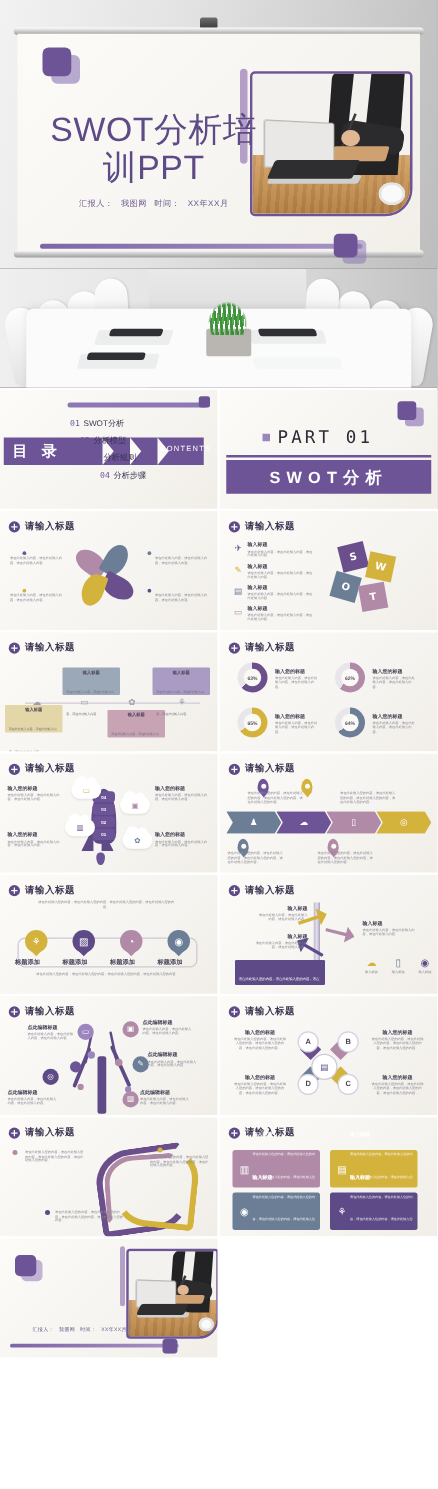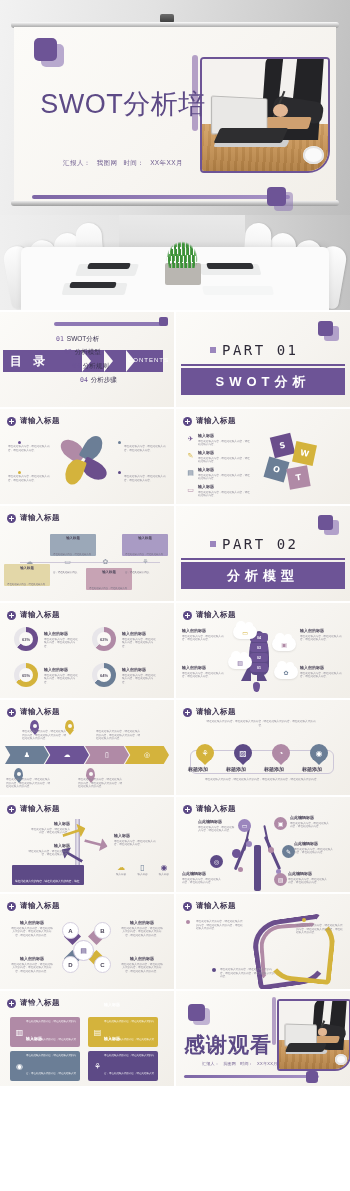--- a/index.html
+++ b/index.html
@@ -229,20 +229,21 @@
           <div class="ph-pad"></div>
           <div class="ph-lapscr"></div>
           <div class="ph-lapbase"></div>
           <div class="ph-lapkb"></div>
           <div class="ph-cup"></div>
         </div>
       </div>
 
       <div class="cv-title">
         <span>SWOT分析培</span>
+        <span class="l2">训PPT</span>
       </div>
       <div class="cv-sub">
         <span>汇报人：</span><span>我图网</span><span>时间：</span><span>XX年XX月</span>
       </div>
       <div class="cv-rule"></div>
       <div class="cv-rule-sq2"></div>
       <div class="cv-rule-sq"></div>
     </div>
   </div>
 
@@ -365,34 +366,20 @@
         <span class="tt">输入标题</span><span class="bd">请在此处输入内容，请在此处输入内容，请在此处输入内容。</span></div>
       <div class="tl-box" style="left:122px;top:28px;background:#A99BC4">
         <span class="tt">输入标题</span><span class="bd">请在此处输入内容，请在此处输入内容，请在此处输入内容。</span></div>
       <span class="mini-ic" style="left:24px;top:50px;color:#9aa0ac">☁</span>
       <span class="mini-ic" style="left:62px;top:50px;color:#9aa0ac">▭</span>
       <span class="mini-ic" style="left:100px;top:50px;color:#9aa0ac">✿</span>
       <span class="mini-ic" style="left:140px;top:50px;color:#9aa0ac">⚘</span>
     </div>
       </div>
 
-    <div class="slide part">
-        <div class="s-in">
-      <div class="pt-sq2"></div>
-      <div class="pt-sq1"></div>
-      <div class="pt-lbl">
-            <span class="pt-bullet"></span>
-        <span class="pt-txt">PART 02</span>
-          </div>
-      <div class="pt-line"></div>
-      <div class="pt-band">
-            <span>分析模型</span>
-          </div>
-    </div>
-      </div>
 
     <div class="slide">
         <div class="s-in">
       <div class="hd">
             <span class="hd-ic"></span>
         <span class="hd-tx">请输入标题</span>
           </div>
       <div class="donut" id="dn0" style="left: 14px; top: 24px; background: conic-gradient(rgb(107, 78, 140) 0deg, rgb(107, 78, 140) 63%, rgb(232, 230, 234) 63%, rgb(232, 230, 234) 100%);">
         <span class="hole">63%</span>
           </div>
@@ -682,21 +669,20 @@
             <div class="ph-shirt"></div>
         <div class="ph-arm"></div>
             <div class="ph-pen"></div>
             <div class="ph-hand"></div>
         <div class="ph-pad"></div>
         <div class="ph-lapscr"></div>
             <div class="ph-lapbase"></div>
             <div class="ph-lapkb"></div>
         <div class="ph-cup"></div>
       </div>
-      <div class="th-title">感谢观看</div>
       <div class="th-sub">
         <span>汇报人：</span><span>我图网</span><span>时间：</span><span>XX年XX月</span>
       </div>
       <div class="th-rule"></div>
       <div class="th-rsq"></div>
     </div>
       </div>
 
   </div>
 </div>

